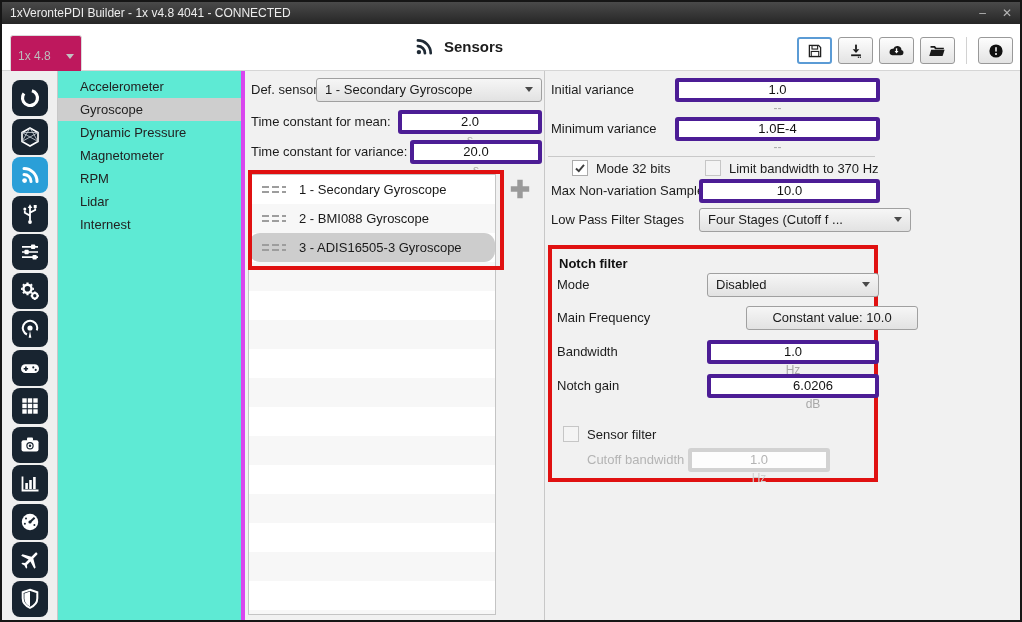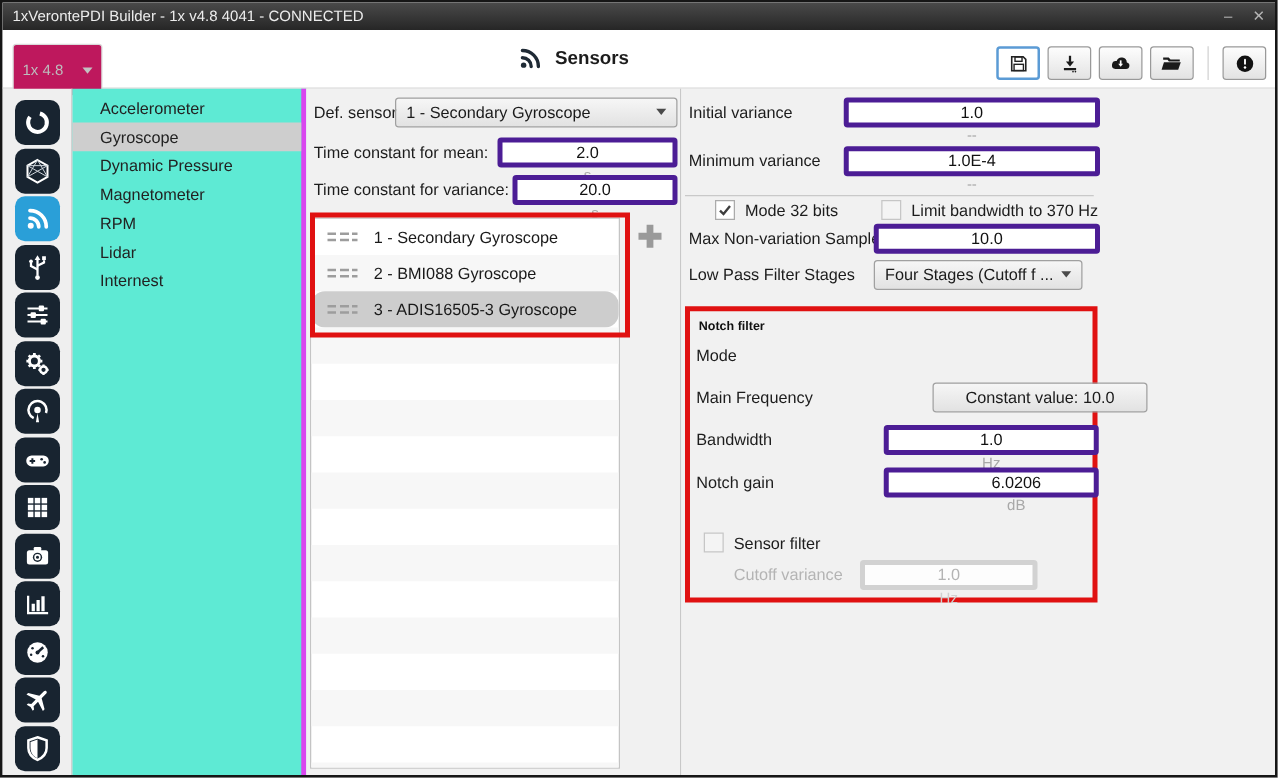--- a/index.html
+++ b/index.html
@@ -79,21 +79,21 @@
     display:flex;align-items:center;justify-content:center;}
   
   .right-panel{flex:1;background:#f1f1f1;position:relative;}
   .divider{position:absolute;left:3px;top:85px;width:327px;height:1px;background:#c9c9c9;}
   .cb{width:16px;height:16px;background:#fff;border:1px solid #ababab;
     display:flex;align-items:center;justify-content:center;flex:0 0 16px;}
   .cb svg{display:none;}
   .cb[data-on="true"] svg{display:block;}
   .cb.dim{border-color:#c6c6c6;background:#f4f4f4;}
   .notch{position:absolute;left:3px;top:174px;width:330px;height:237px;border:4px solid #e01111;}
-  .notch .sect-title{position:absolute;left:7px;top:7px;font-size:10px;font-weight:bold;color:#111;}
+  .notch .sect-title{position:absolute;left:7px;top:7px;font-size:13px;font-weight:bold;color:#111;}
   .dim-lbl{color:#b4b4b4;}
 </style>
 </head>
 <body>
 
 <div class="window">
 
   <div class="titlebar">
     <div class="title">1xVerontePDI Builder - 1x v4.8 4041 - CONNECTED</div>
     <div class="win-ctrl">
@@ -384,30 +384,34 @@
 
       <div class="row" style="left:6px;top:112px;width:460px;">
         <span class="lbl">Max Non-variation Samples</span>
         <div class="field" style="position:absolute;left:148px;width:181px;">
           <span>10.0</span>
           <span class="unit">--</span>
         </div>
       </div>
       <div class="row" style="left:6px;top:141px;width:460px;">
         <span class="lbl">Low Pass Filter Stages</span>
-        <div class="dd" style="position:absolute;left:148px;width:167px;">
+        <div class="dd" style="position:absolute;left:148px;width:212px;">
           <span>Four Stages (Cutoff f ...</span>
           <span class="arrow"></span>
         </div>
       </div>
 
       <div class="notch">
         <div class="sect-title">Notch filter</div>
         <div class="row" style="left:5px;top:28px;width:315px;">
           <span class="lbl">Mode</span>
+          <div class="dd" style="position:absolute;left:150px;width:172px;">
+            <span>Disabled</span>
+            <span class="arrow"></span>
+          </div>
         </div>
         <div class="row" style="left:5px;top:61px;width:315px;">
           <span class="lbl">Main Frequency</span>
           <div class="btn-field" style="position:absolute;left:150px;width:172px;margin-left:39px;">
             <span>Constant value: 10.0</span>
           </div>
         </div>
         <div class="row" style="left:5px;top:95px;width:315px;">
           <span class="lbl">Bandwidth</span>
           <div class="field" style="position:absolute;left:150px;width:172px;">
@@ -422,21 +426,21 @@
             <span class="unit">dB</span>
           </div>
         </div>
         <div class="row" style="left:11px;top:177px;gap:8px;">
           <span class="cb dim" data-on="false">
             
           </span>
           <span class="lbl">Sensor filter</span>
         </div>
         <div class="row" style="left:35px;top:203px;width:290px;">
-          <span class="lbl dim-lbl">Cutoff variance</span>
+          <span class="lbl dim-lbl">Cutoff bandwidth</span>
           <div class="field disabled" style="position:absolute;left:101px;width:142px;">
             <span>1.0</span>
             <span class="unit">Hz</span>
           </div>
         </div>
       </div>
     </div>
 
   </div>
 </div>

